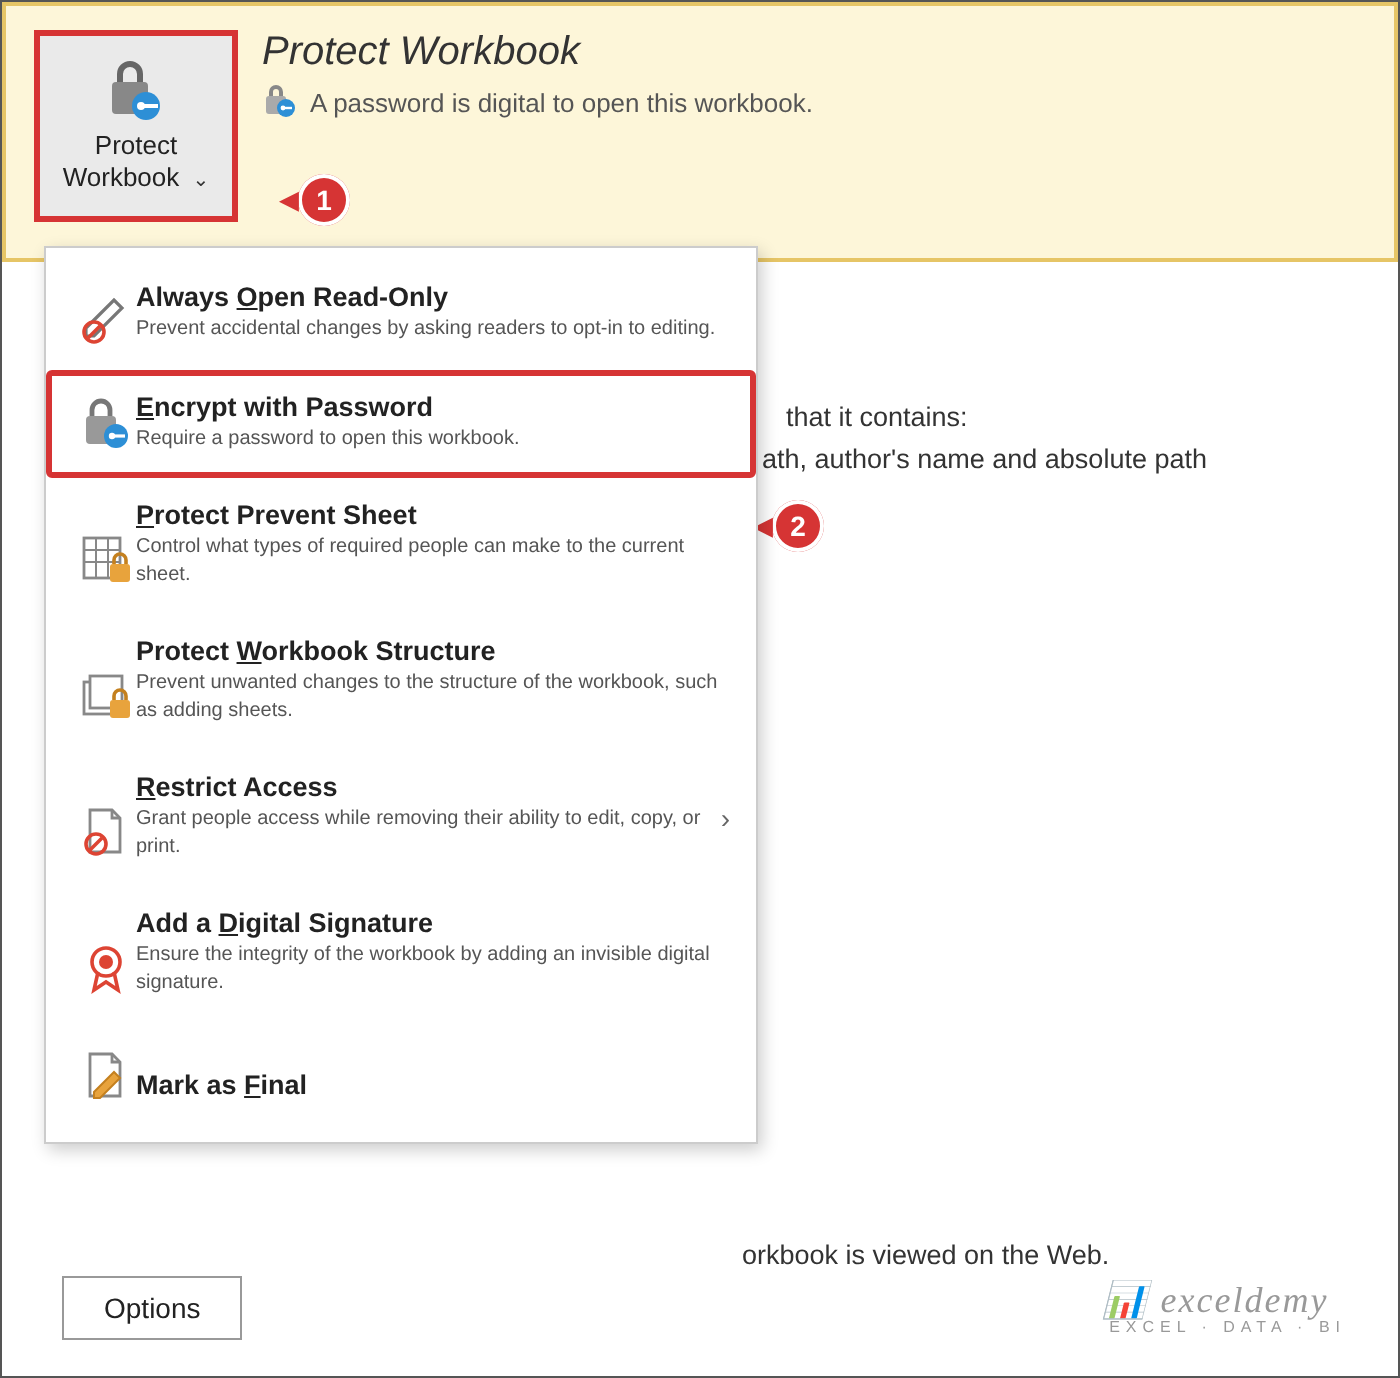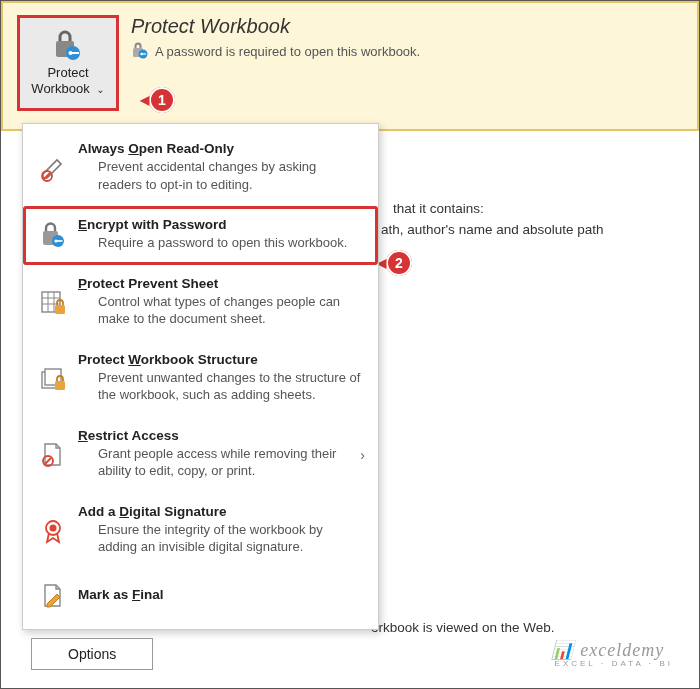--- a/index.html
+++ b/index.html
@@ -88,23 +88,23 @@
     left: 21px;
     top: 122px;
     width: 357px;
     background: #fff;
     border: 1px solid #ccc;
     box-shadow: 2px 3px 8px rgba(0,0,0,0.2);
     padding: 6px 0;
   }
   .item {
     display: flex;
-    align-items: center;
+    align-items: flex-end;
     padding: 8px 14px 10px 12px;
-    gap: 10px;
+    gap: 0;
     border: 3px solid transparent;
     position: relative;
   }
   .item.hi {
     border: 3px solid #d63434;
     border-radius: 3px;
   }
   .item .ic {
     width: 30px;
     flex: 0 0 30px;
@@ -115,23 +115,22 @@
   }
   .item .tx .t {
     font-weight: 700;
     color: #222;
     font-size: 13.5px;
     margin-bottom: 2px;
   }
   .item .tx .t u { text-decoration: underline; }
   .item .tx .d {
     color: #555;
-    font-size: 13px;
+    font-size: 10px;
     line-height: 1.35;
-    margin-left: 20px;
   }
   .item .arrow {
     position: absolute;
     right: 10px;
     top: 50%;
     transform: translateY(-50%);
     color: #666;
     font-size: 14px;
   }
 
@@ -146,21 +145,21 @@
   .bg2 { left: 380px; top: 219px; }
   .bg3 { left: 370px; top: 617px; }
 
   
   .options-btn {
     position: absolute;
     left: 30px;
     bottom: 18px;
     background: #fff;
     border: 1px solid #999;
-    padding: 7px 36px;
+    padding: 7px 20px;
     font-size: 14px;
     color: #222;
   }
 
   
   .wm {
     position: absolute;
     right: 26px;
     bottom: 20px;
     text-align: center;
@@ -211,21 +210,21 @@
     <div class="sub">
       <span>
         <svg width="18" height="18" viewBox="0 0 18 18">
           <rect x="2" y="6" width="10" height="9" rx="1.5" fill="#aaa"></rect>
           <path d="M4.5 6 V4 a2.5 2.5 0 0 1 5 0 V6" stroke="#888" stroke-width="2" fill="none"></path>
           <circle cx="12" cy="12" r="4.5" fill="#2d8fd6"></circle>
           <circle cx="10.5" cy="12" r="1.2" fill="#fff"></circle>
           <rect x="11" y="11.4" width="4" height="1.2" fill="#fff"></rect>
         </svg>
       </span>
-      <span>A password is required to open this workbook.</span>
+      <span>A password is digital to open this workbook.</span>
     </div>
   </div>
 </div>
 
 <div class="callout c1">1</div>
 <div class="callout c2">2</div>
 
 <div class="dropdown">
 
   <div class="item">
@@ -265,21 +264,21 @@
         <line x1="3" y1="9" x2="21" y2="9" stroke="#888"></line>
           <line x1="3" y1="15" x2="21" y2="15" stroke="#888"></line>
         <line x1="9" y1="3" x2="9" y2="23" stroke="#888"></line>
           <line x1="15" y1="3" x2="15" y2="23" stroke="#888"></line>
         <rect x="16" y="16" width="10" height="9" rx="1.5" fill="#e8a33c"></rect>
         <path d="M18 16 v-2 a3 3 0 0 1 6 0 v2" stroke="#c4801f" stroke-width="1.8" fill="none"></path>
       </svg>
     </div>
     <div class="tx">
       <div class="t"><span></span><u>P</u><span>rotect Prevent Sheet</span></div>
-      <div class="d">Control what types of changes people can make to the document sheet.</div>
+      <div class="d">Control what types of required people can make to the current sheet.</div>
     </div>
   </div>
 
   <div class="item">
     <div class="ic">
       <svg width="28" height="28" viewBox="0 0 28 28">
         <rect x="3" y="7" width="16" height="16" fill="none" stroke="#888" stroke-width="1.4"></rect>
         <rect x="6" y="4" width="16" height="16" fill="#fff" stroke="#888" stroke-width="1.4"></rect>
         <rect x="16" y="16" width="10" height="9" rx="1.5" fill="#e8a33c"></rect>
         <path d="M18 16 v-2 a3 3 0 0 1 6 0 v2" stroke="#c4801f" stroke-width="1.8" fill="none"></path>

